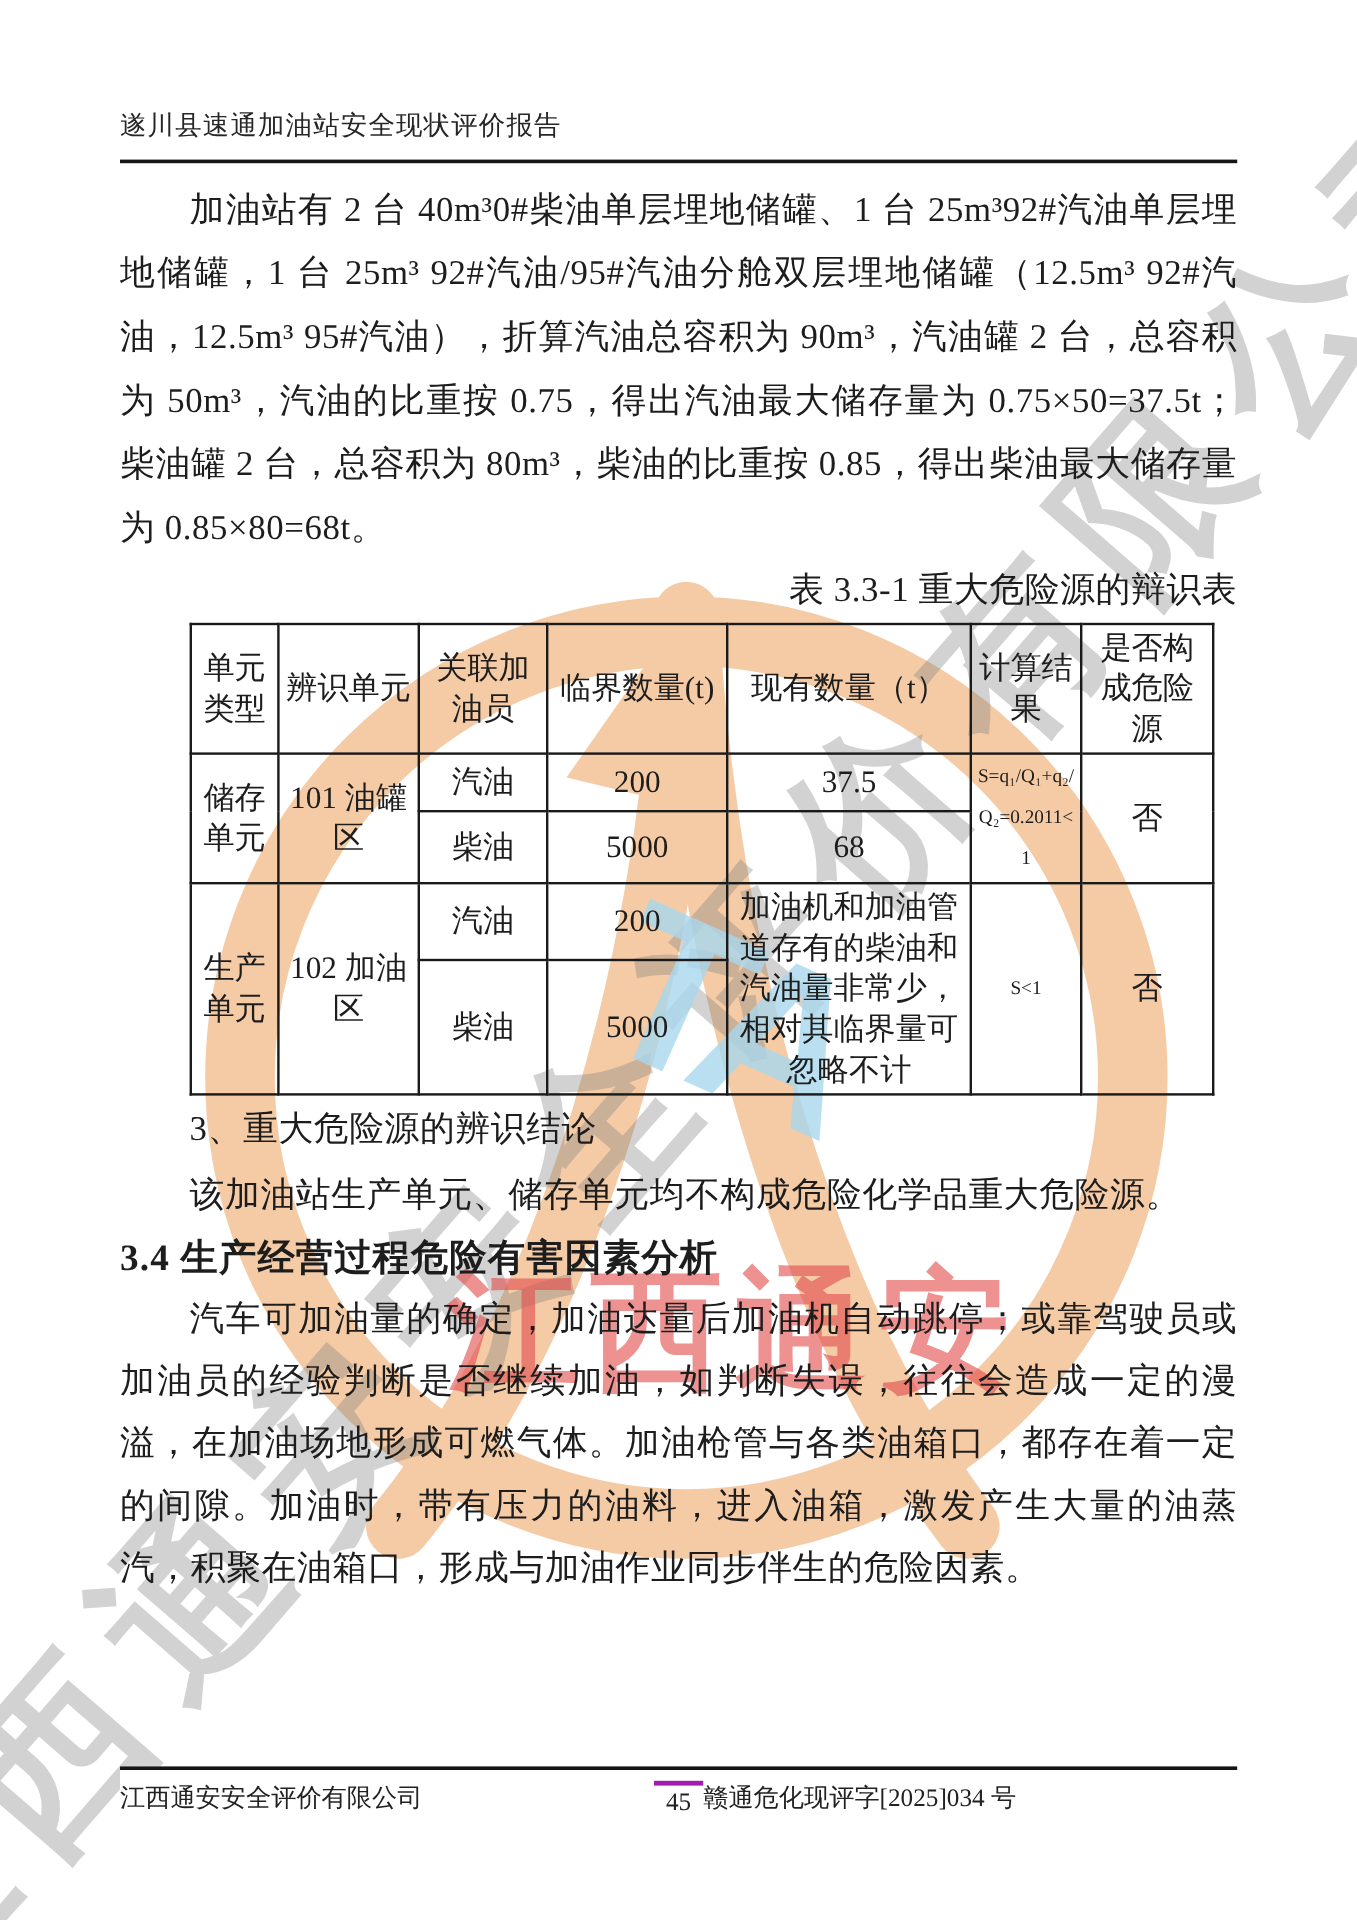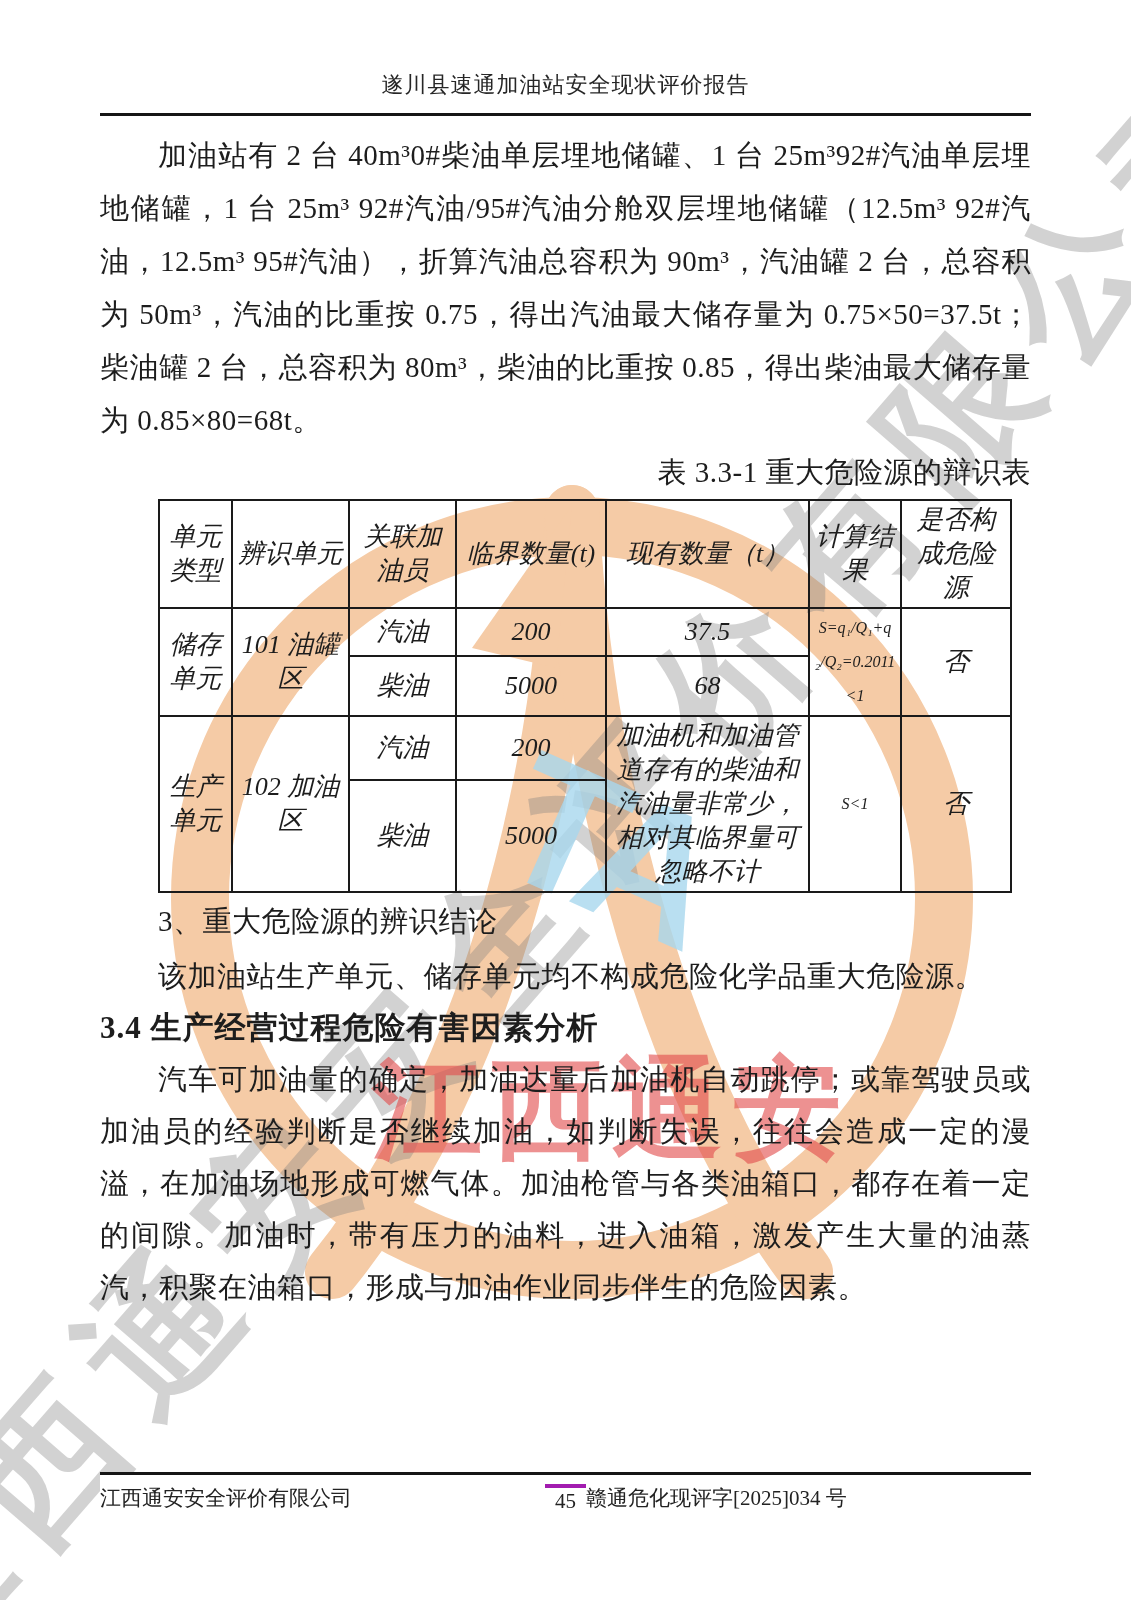--- a/index.html
+++ b/index.html
@@ -33,42 +33,41 @@
   }
   .wm-red {
     left:372px; top:1036px;
     font-family:"Liberation Sans","DejaVu Sans",sans-serif;
     font-size:110px; font-weight:700; letter-spacing:10px;
     color:rgba(226,77,77,0.62);
     white-space:nowrap;
   }
   
   .content { position:relative; z-index:1; padding:0 100px; }
-  .doc-header { padding-top:70px; text-align:center; font-size:22px; letter-spacing:1px; color:#262626; line-height:30px; }
+  .doc-header { padding-top:90px; text-align:left; font-size:22px; letter-spacing:1px; color:#262626; line-height:30px; }
   .header-rule { height:3px; background:#151515; margin-top:13px; }
 
   .para {
     font-size:29px; line-height:53px;
     text-align:justify; text-indent:2em;
     letter-spacing:0.5px; margin:0;
   }
   .p-tanks   { margin-top:13px; }
   .tbl-caption { margin:2px 0 4px; text-align:right; font-size:29px; line-height:46px; text-indent:0; }
   .p-soyi    { margin-top:14px; }
   .one-line  { margin-top:2px; }
   .h34 { font-size:31px; font-weight:700; line-height:46px; margin:2px 0 2px; letter-spacing:1px; }
   .item1 { margin-top:4px; }
   .p-vehicle { line-height:52px; }
 
   
   table.hazard {
     border-collapse:collapse; table-layout:fixed;
     width:852px; margin-left:58px;
     font-size:26px;
-    font-style:italic;
   }
   table.hazard th, table.hazard td {
     border:2px solid #1a1a1a;
     text-align:center; vertical-align:middle;
     font-weight:normal; padding:2px 4px;
     line-height:34px;
   }
   table.hazard th { height:64px; }
   tr.r1 td { height:42px; }
   tr.r2 td { height:54px; }

